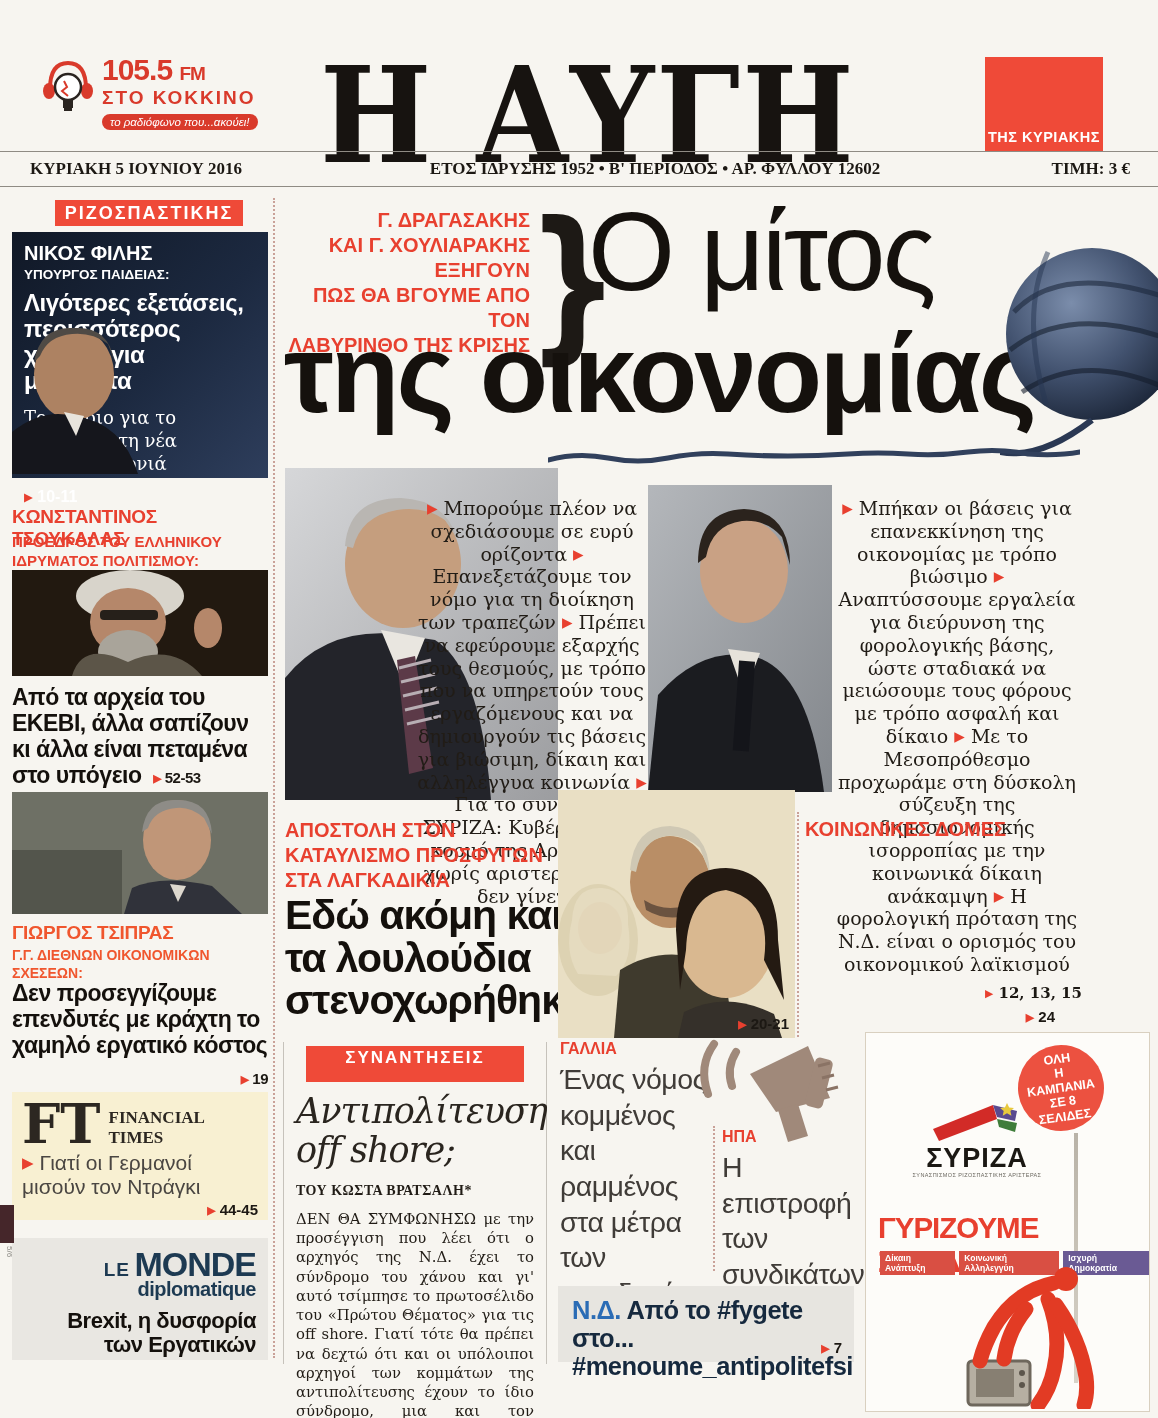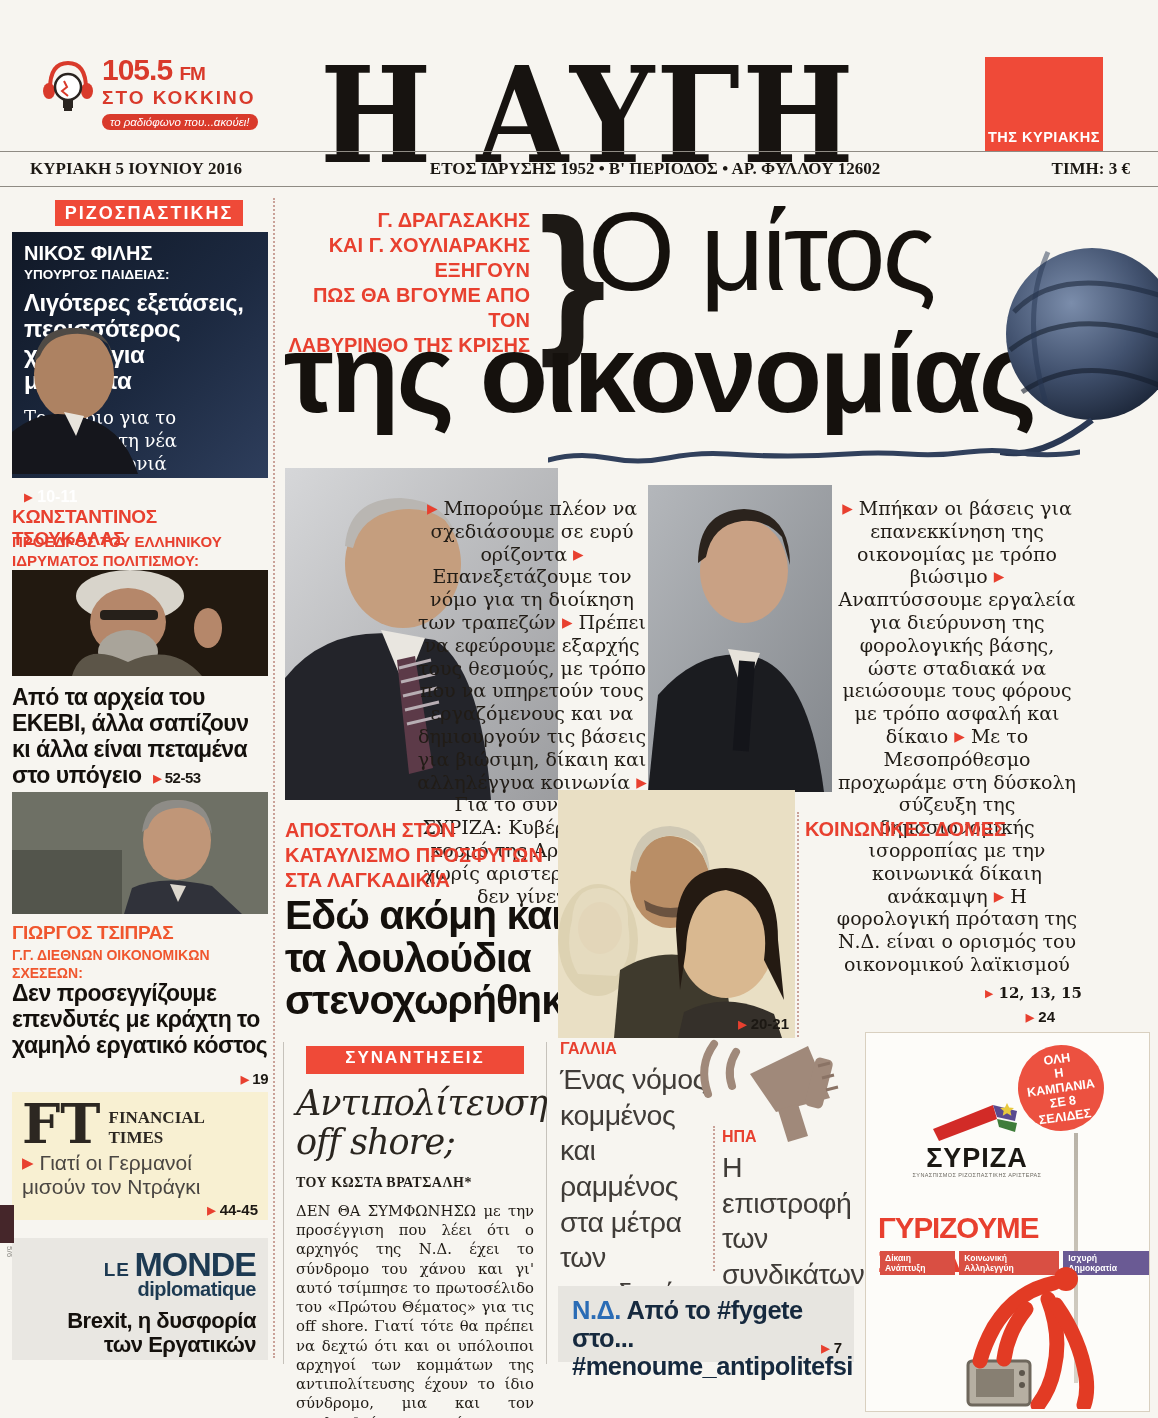--- a/index.html
+++ b/index.html
@@ -90,21 +90,21 @@
   .ref-headline{left:285px;top:894px;width:285px;font-size:41px;font-weight:bold;line-height:1.04;letter-spacing:-1px;color:#14100c;}
   .ref-photo{left:558px;top:790px;width:237px;height:248px;background:linear-gradient(160deg,#efe6cc,#dccfa9);overflow:hidden;}
   .ref-pages{position:absolute;right:6px;bottom:6px;}
   .mid-divider{left:797px;top:812px;height:225px;}
   .soc-kicker{left:805px;top:818px;width:280px;font-size:20px;}
   .soc-headline{left:805px;top:846px;width:285px;font-size:41px;font-weight:bold;line-height:1.04;letter-spacing:-1px;color:#14100c;}
   .soc-pages{left:805px;top:1008px;width:250px;text-align:right;}
   
   .colbox{left:283px;top:1042px;width:264px;height:322px;border-left:1px solid #c6c2bb;border-right:1px solid #c6c2bb;
           padding:0 12px;box-sizing:border-box;}
-  .col-banner{margin:4px auto 0;width:218px;height:28px;background:#ef4a38;color:#fff;font-weight:bold;
+  .col-banner{margin:4px auto 0;width:218px;height:36px;background:#ef4a38;color:#fff;font-weight:bold;
               font-size:17px;letter-spacing:2px;text-align:center;line-height:24px;}
   .col-headline{font-family:"DejaVu Serif",serif;font-style:italic;font-size:35px;line-height:1.1;
                 letter-spacing:-1px;color:#2a251f;margin-top:10px;}
   .col-byline{font-family:"Liberation Serif",serif;font-weight:bold;font-size:14px;letter-spacing:.5px;
               margin-top:14px;color:#211c16;}
   .col-body{font-family:"DejaVu Serif",serif;font-size:14.8px;line-height:1.3;text-align:justify;margin-top:10px;color:#211c16;}
   .fr-col{left:560px;top:1040px;width:148px;}
   .us-col{left:722px;top:1128px;width:132px;}
   .mini-kicker{color:#e8402f;font-weight:bold;font-size:16px;}
   .light-head{font-size:28.5px;line-height:1.25;color:#403c38;letter-spacing:-.5px;margin-top:4px;}

